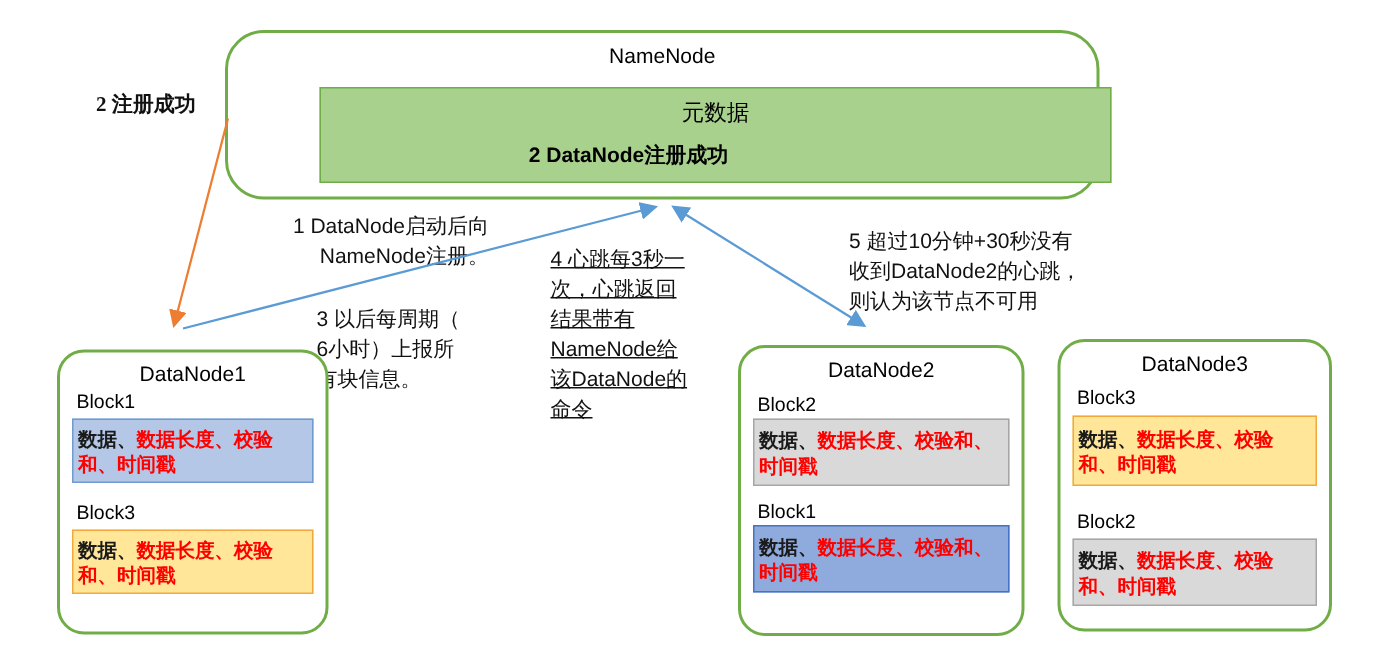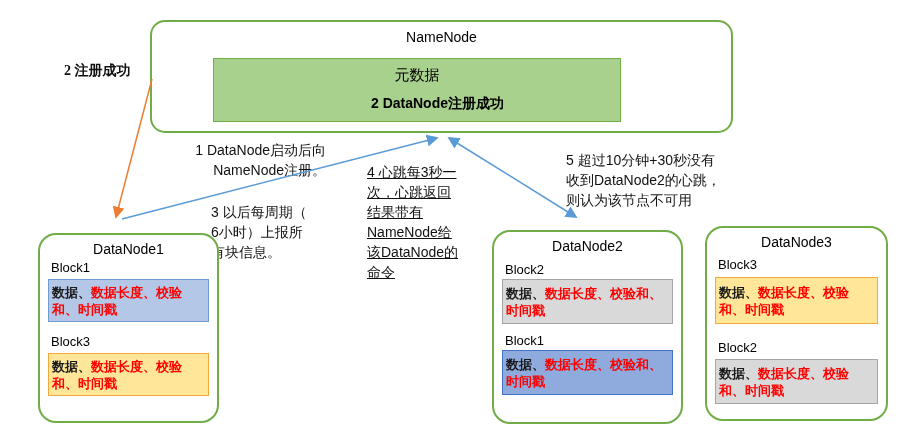--- a/index.html
+++ b/index.html
@@ -3,36 +3,36 @@
 <meta charset="utf-8">
 <style>
   html,body{margin:0;padding:0;background:#fff;}
   #stage{
     position:relative;width:917px;height:430px;background:#fff;overflow:hidden;
     font-family:"Liberation Sans","DejaVu Sans",sans-serif;color:#1a1a1a;
   }
   
   .nn-box{
     position:absolute;left:150px;top:20px;width:583px;height:113px;
-    border:2px solid #70ad47;border-radius:15px;background:#fff;box-sizing:border-box;
+    border:2px solid #70ad47;border-radius:26px;background:#fff;box-sizing:border-box;
   }
   .nn-title{
     position:absolute;left:0;right:0;top:7px;text-align:center;
     font-size:14px;color:#000;
   }
   .nn-inner{
-    position:absolute;left:61px;top:36px;width:408px;height:64px;
+    position:absolute;left:61px;top:36px;width:528px;height:64px;
     background:#a9d18e;border:1px solid #70ad47;box-sizing:border-box;padding-left:34px;
   }
   .nn-meta{
     position:absolute;left:0;right:0;top:7px;text-align:center;
     font-size:15px;color:#000;font-family:"Liberation Serif","DejaVu Serif",serif;
   }
   .nn-register{
-    position:absolute;left:0;right:116px;top:36px;text-align:right;
+    position:absolute;left:0;right:116px;top:36px;text-align:center;
     font-size:14px;font-weight:bold;color:#000;
   }
   
   .ann{
     position:absolute;font-size:14px;line-height:20px;color:#111;
     white-space:pre-line;
   }
   .ann-serif{font-family:Liberation Serif, serif;font-weight:bold;}
   #ann-2{left:64px;top:61px;}
   #ann-1{left:141px;top:140px;width:185px;text-align:right;}

